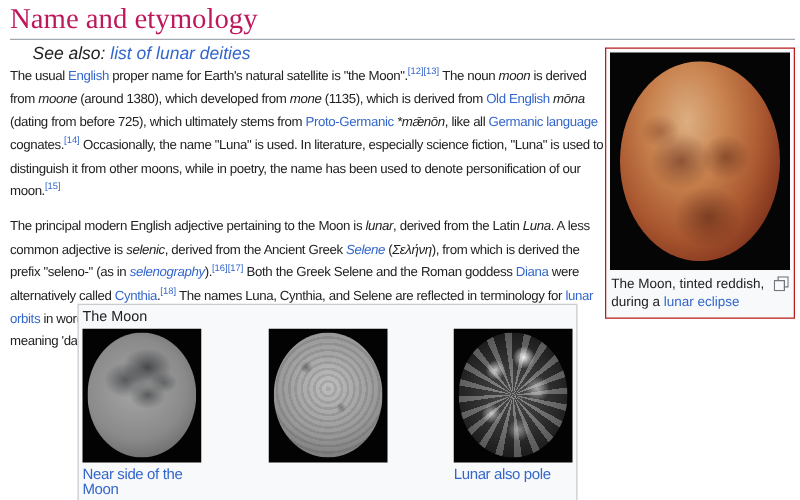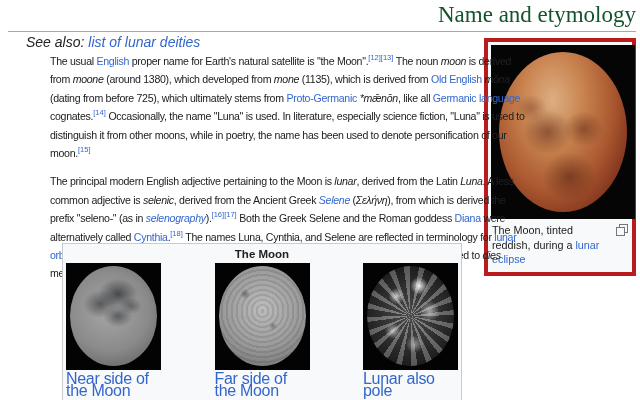--- a/index.html
+++ b/index.html
@@ -5,61 +5,60 @@
   * { margin:0; padding:0; box-sizing:border-box; }
   html,body { background:#fff; }
   #page {
     position:relative; width:640px; height:400px; overflow:hidden;
     background:#fff; font-family:"Liberation Sans", sans-serif; color:#202122;
   }
   
   .heading {
     position:absolute; left:8px; top:2px; width:628px;
     font-family:"Liberation Serif", serif; font-weight:400;
-    font-size:23px; color:#14532d; padding-bottom:3px;
+    font-size:23px; color:#be185d; padding-bottom:3px;
     border-bottom:1px solid #a2a9b1;
-    text-align:right;
   }
   
   .hatnote {
     position:absolute; left:26px; top:34px; width:440px;
     font-size:14px; font-style:italic; color:#222;
   }
   
   .bodycol {
     position:absolute; left:8px; top:52px; width:476px;
-    font-size:10.6px; letter-spacing:-0.3px; line-height:18.4px; color:#202122;margin-left:42px;
+    font-size:10.6px; letter-spacing:-0.3px; line-height:18.4px; color:#202122;
   }
   .bodycol p { margin-bottom:10px; }
   .link { color:#3366cc; text-decoration:none; cursor:pointer; }
   .i { font-style:italic; }
   sup { font-size:7.5px; line-height:0; vertical-align:super; letter-spacing:0; }
   
   .thumb {
     position:absolute; left:484px; top:38px; width:152px;
-    border:4px solid #b91c1c; background:#f8f9fa; padding:3px; font-size:10.8px;
+    border:1px solid #b91c1c; background:#f8f9fa; padding:3px; font-size:10.8px;
   }
   .thumb-img { width:144px; height:174px; background:#050505; overflow:hidden; cursor:pointer; }
   .redmoon {
     width:128px; height:160px; margin:7px auto 0 auto; border-radius:50%;
     background:
       radial-gradient(ellipse 28% 20% at 38% 50%, rgba(90,35,20,.55), transparent 70%),
       radial-gradient(ellipse 22% 16% at 66% 48%, rgba(85,32,18,.5), transparent 70%),
       radial-gradient(ellipse 30% 22% at 55% 78%, rgba(70,25,14,.5), transparent 70%),
       radial-gradient(ellipse 18% 12% at 25% 35%, rgba(120,60,35,.45), transparent 70%),
       radial-gradient(ellipse at 42% 30%, #dcae81 0%, #c8824e 30%, #a9572f 58%, #7c2f1b 82%, #571c0e 100%);
   }
   .thumb-cap { padding:4px 1px 2px 1px; line-height:14.5px; color:#202122; }
   .magnify { float:right; margin-left:4px; margin-top:1px; cursor:pointer; }
   
   .moonbox {
     position:absolute; left:62px; top:243px; width:400px;
     border:1px solid #c8ccd1; background:#f8f9fa; padding:3px;
   }
-  .moonbox-title { text-align:center; font-weight:bold; font-size:11.5px; padding:1px 0 3px 0; color:#202122; }
+  .moonbox-title { font-weight:normal; font-size:11.5px; padding:1px 0 3px 0; color:#202122; }
   .moonbox-row { display:flex; justify-content:space-between; }
   .moonbox-row figure { width:95px; }
   .tile { width:95px; height:107px; background:#030303; overflow:hidden; cursor:pointer; }
   .disc { width:87px; height:100px; margin:3px auto 0 auto; border-radius:50%; }
   .m1 {
     background:
       radial-gradient(ellipse 32% 22% at 55% 28%, rgba(35,38,42,.7), transparent 70%),
       radial-gradient(ellipse 28% 20% at 35% 38%, rgba(40,42,46,.6), transparent 70%),
       radial-gradient(ellipse 24% 16% at 55% 50%, rgba(35,38,40,.55), transparent 70%),
       radial-gradient(ellipse 18% 12% at 70% 40%, rgba(45,48,52,.5), transparent 70%),
@@ -81,21 +80,21 @@
   .m4 {
     background:
       radial-gradient(circle 9px at 60% 20%, rgba(255,255,255,.9), transparent),
       radial-gradient(circle 8px at 34% 30%, rgba(255,255,255,.7), transparent),
       radial-gradient(circle 10px at 72% 45%, rgba(240,240,240,.6), transparent),
       radial-gradient(circle 8px at 30% 65%, rgba(255,255,255,.6), transparent),
       radial-gradient(circle 9px at 55% 78%, rgba(230,230,230,.5), transparent),
       repeating-conic-gradient(from 10deg at 50% 50%, rgba(255,255,255,.22) 0 7deg, rgba(0,0,0,.3) 7deg 18deg),
       radial-gradient(circle at 50% 50%, #6e6e6e, #3a3a3a 55%, #151515 96%);
   }
-  .moonbox figcaption { margin-top:3px; font-size:16px; letter-spacing:-0.3px; line-height:12px; }
+  .moonbox figcaption { margin-top:3px; font-size:12px; letter-spacing:-0.3px; line-height:12px; }
 </style>
 </head>
 <body>
 
 <div id="page">
 
   <h2 class="heading">Name and etymology</h2>
 
   <div class="hatnote"><span class="i">See also: </span><a class="link i">list of lunar deities</a></div>
 
@@ -123,21 +122,20 @@
       <figure>
         <div class="tile">
             <div class="disc m1"></div>
           </div>
         <figcaption><a class="link">Near side of the Moon</a></figcaption>
       </figure>
       <figure>
         <div class="tile">
             <div class="disc m2"></div>
           </div>
-        <figcaption><a class="link">Far side of the Moon</a></figcaption>
       </figure>
       <figure>
         <div class="tile">
             <div class="disc m4"></div>
           </div>
         <figcaption><a class="link">Lunar also pole</a></figcaption>
       </figure>
     </div>
   </div>
 

